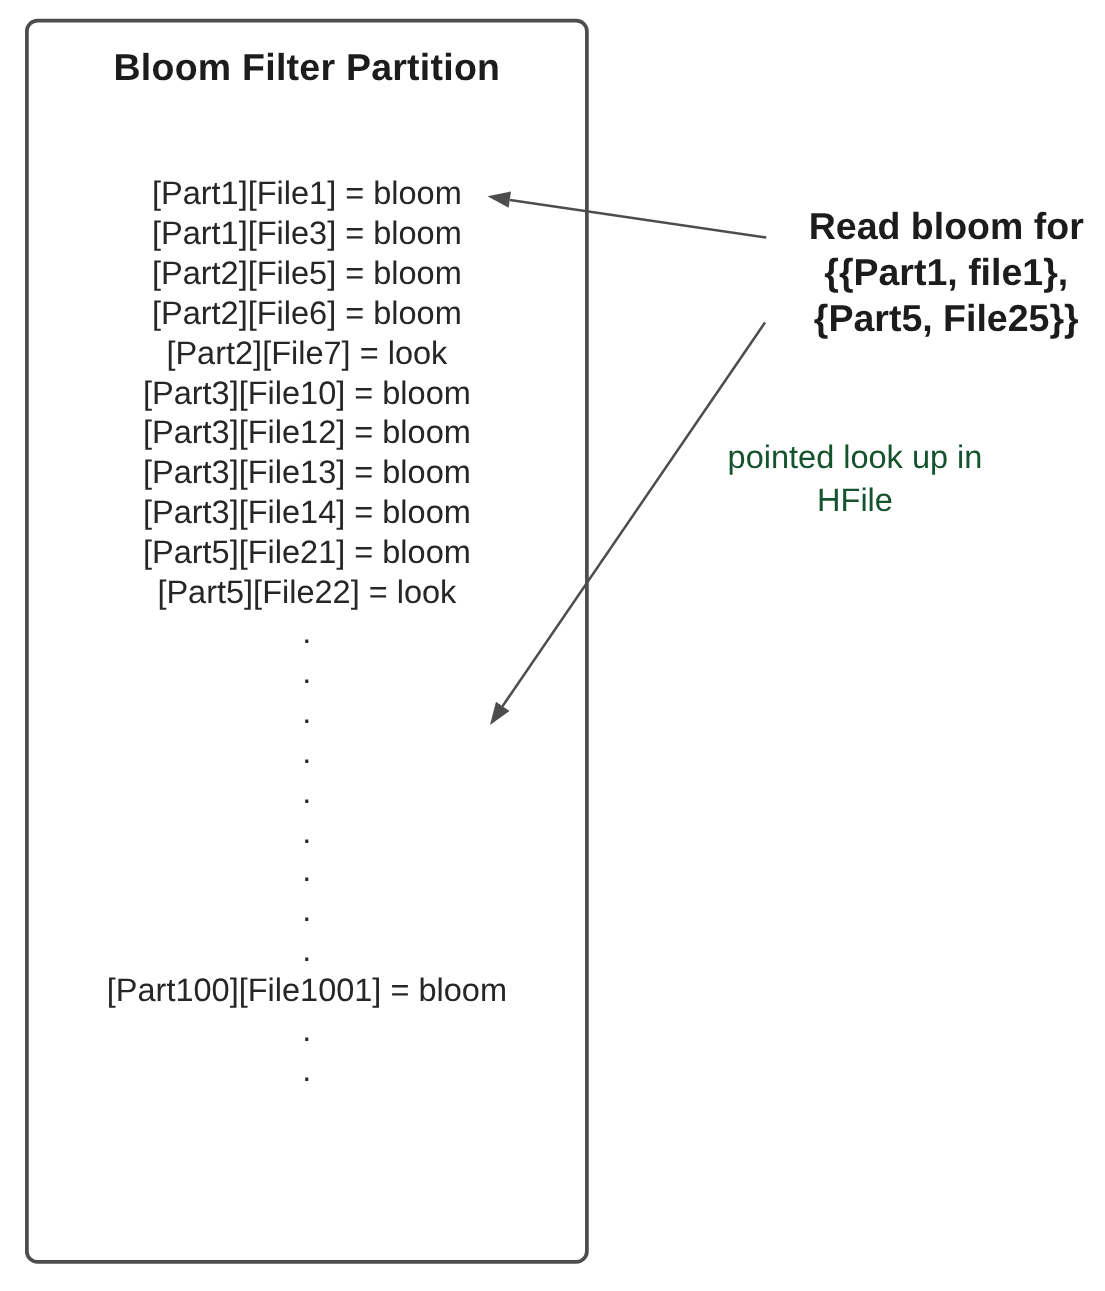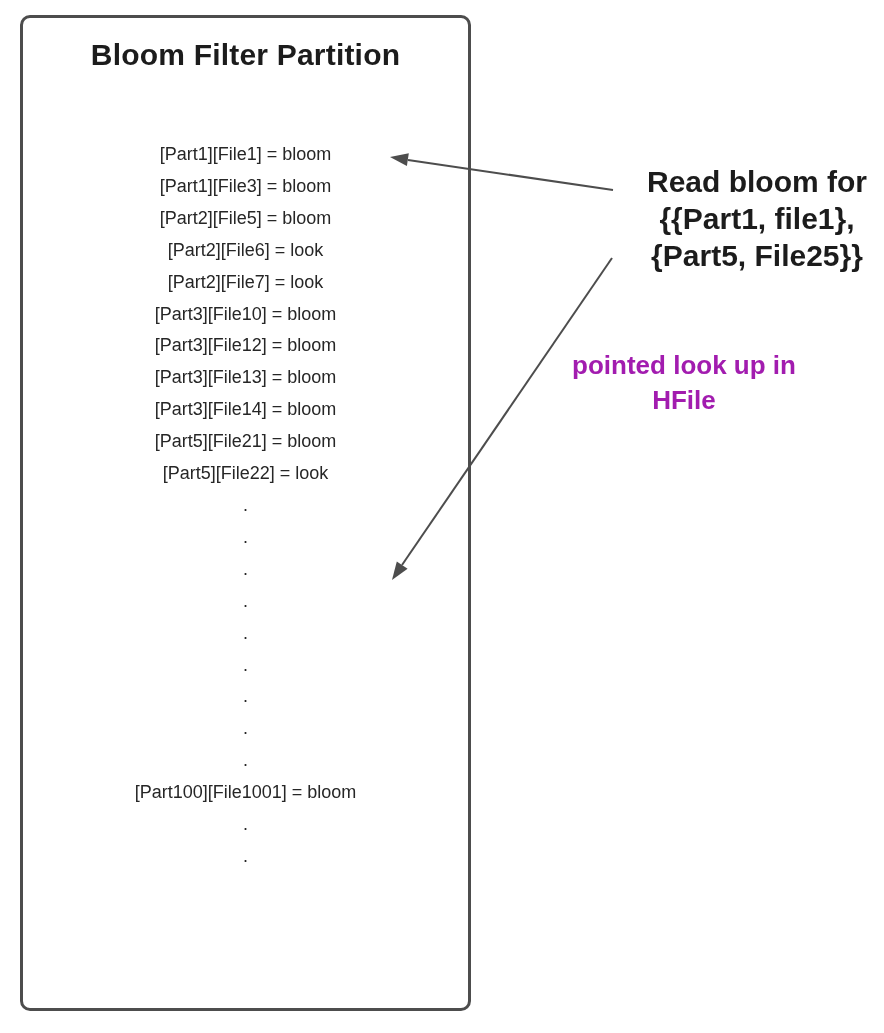--- a/index.html
+++ b/index.html
@@ -41,21 +41,21 @@
     line-height: 37px;
     color: #1c1c1c;
     letter-spacing: 0.2px;
   }
   .entry-list {
     position: absolute;
     left: 20px;
     top: 139px;
     width: 451px;
     text-align: center;
-    font-size: 18px;
+    font-size: 26px;
     line-height: 31.9px;
     color: #262626;
   }
   .entry { white-space: pre; }
   .arrow-layer {
     position: absolute;
     left: 0;
     top: 0;
     width: 884px;
     height: 1033px;
@@ -81,38 +81,37 @@
     color: #1c1c1c;
   }
   .pointed-lookup-annotation {
     position: absolute;
     left: 564px;
     top: 348px;
     width: 240px;
     text-align: center;
     font-size: 26px;
     line-height: 35px;
-    color: #a21caf;
-    font-weight: bold;
+    color: #14532d;
   }
 </style>
 </head>
 <body>
 
 <div class="canvas">
 
   <div class="partition-box"></div>
 
   <div class="box-title">Bloom Filter Partition</div>
 
   <div class="entry-list">
       <div class="entry">[Part1][File1] = bloom</div>
       <div class="entry">[Part1][File3] = bloom</div>
       <div class="entry">[Part2][File5] = bloom</div>
-      <div class="entry">[Part2][File6] = look</div>
+      <div class="entry">[Part2][File6] = bloom</div>
       <div class="entry">[Part2][File7] = look</div>
       <div class="entry">[Part3][File10] = bloom</div>
       <div class="entry">[Part3][File12] = bloom</div>
       <div class="entry">[Part3][File13] = bloom</div>
       <div class="entry">[Part3][File14] = bloom</div>
       <div class="entry">[Part5][File21] = bloom</div>
       <div class="entry">[Part5][File22] = look</div>
       <div class="entry">.</div>
       <div class="entry">.</div>
       <div class="entry">.</div>

